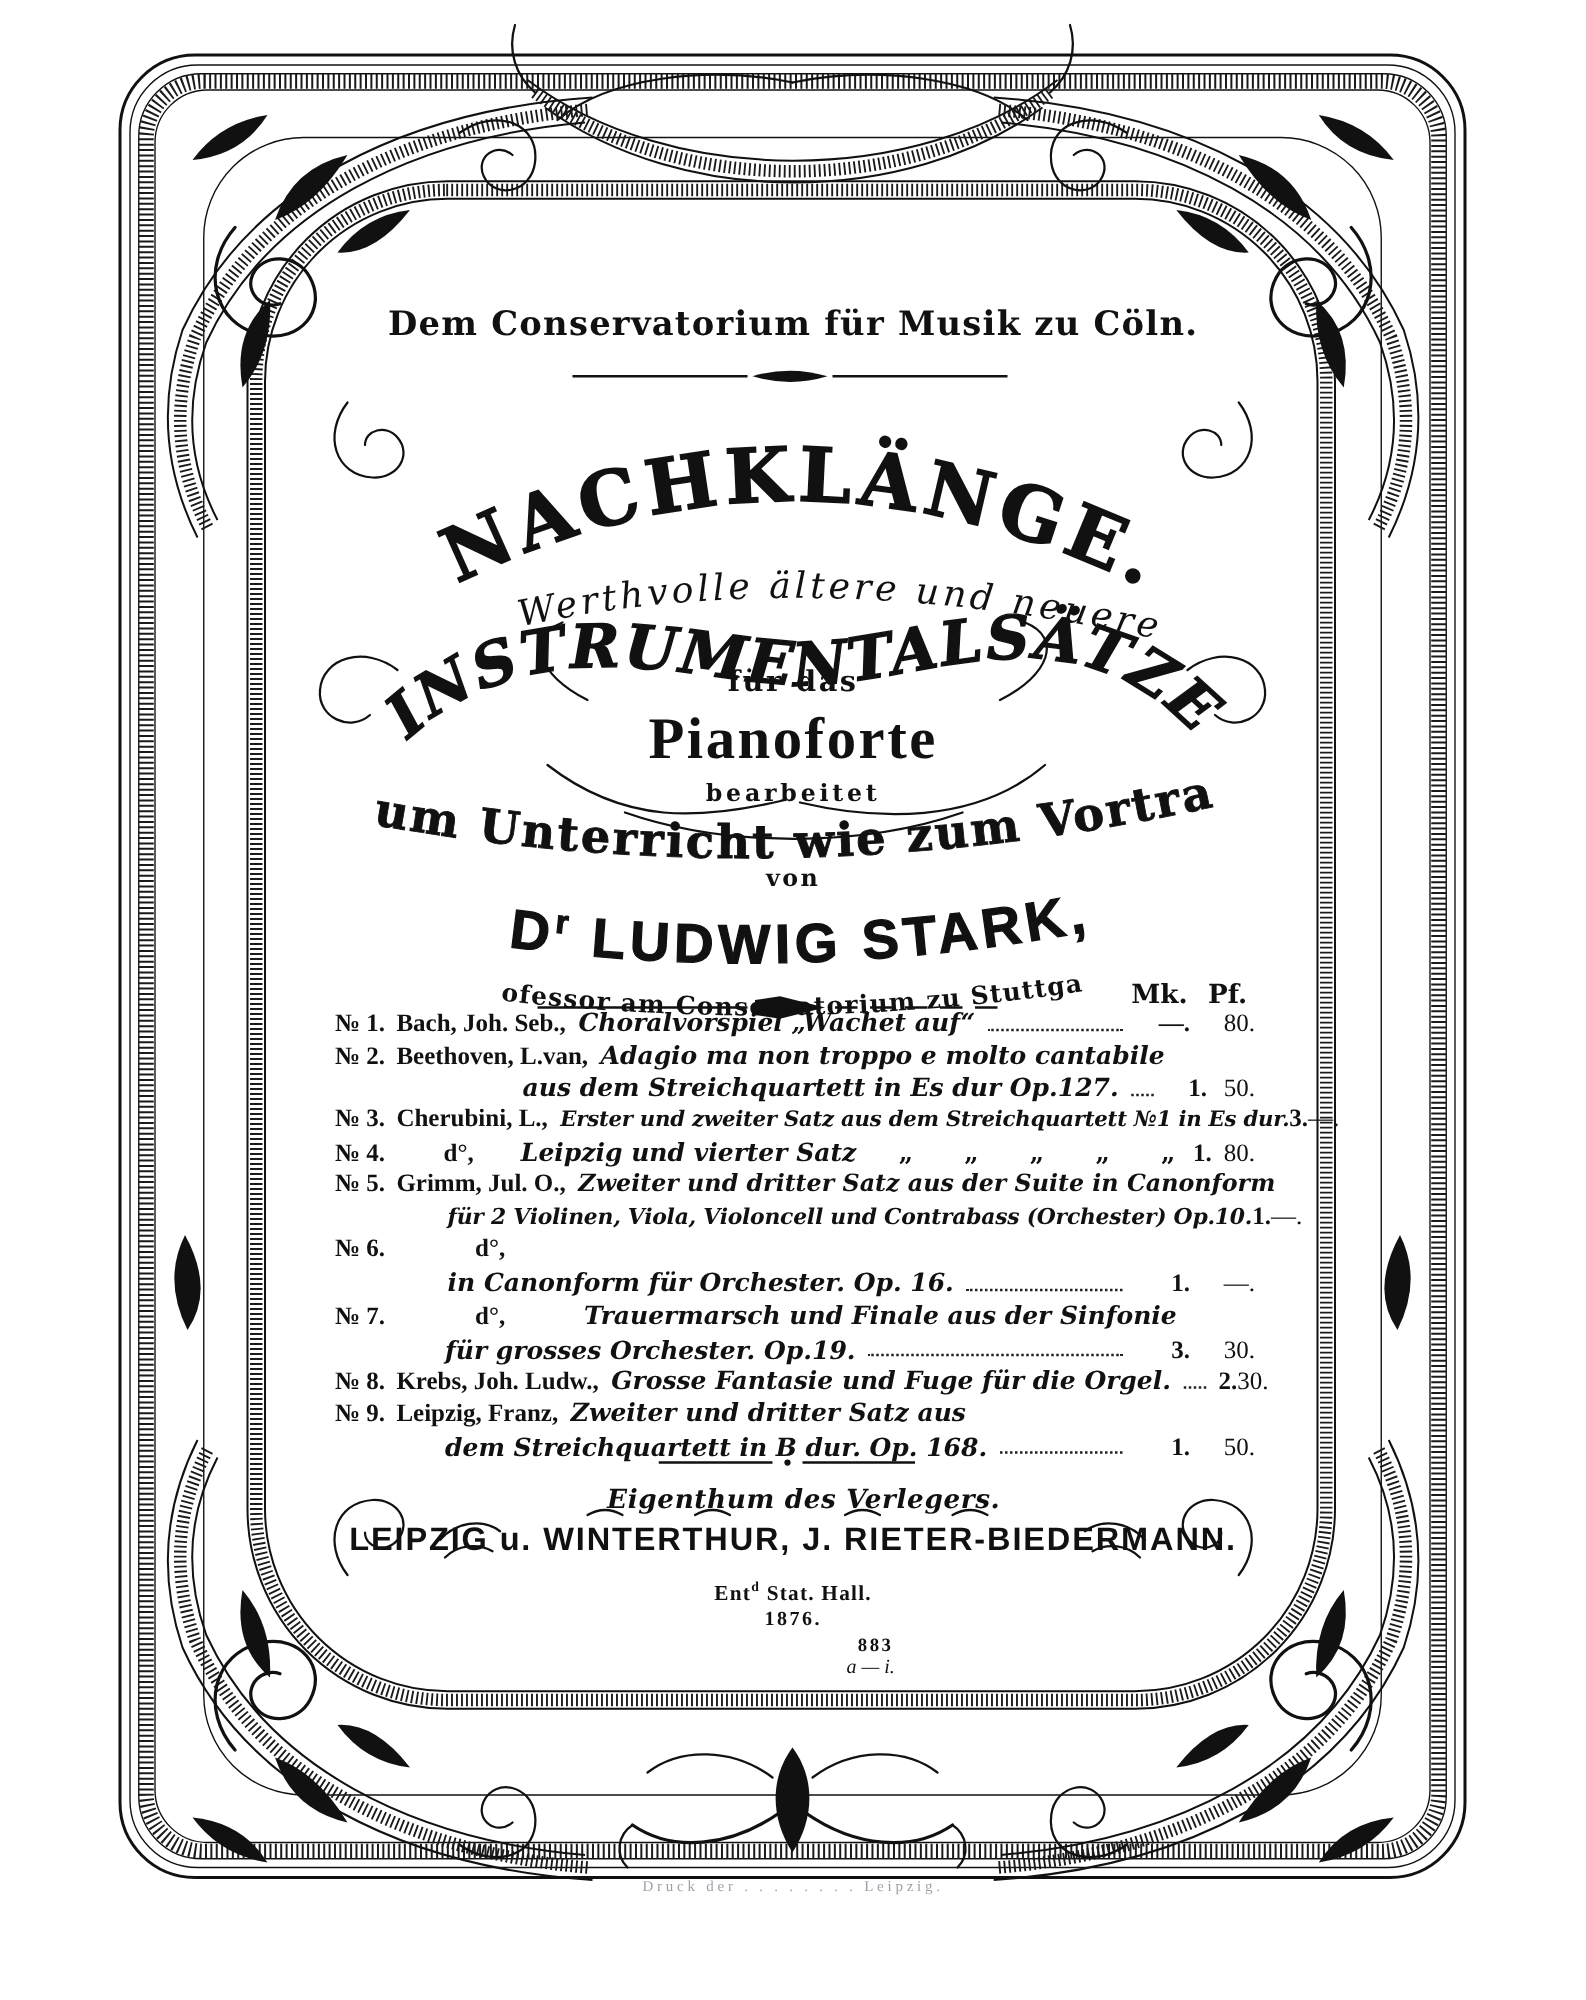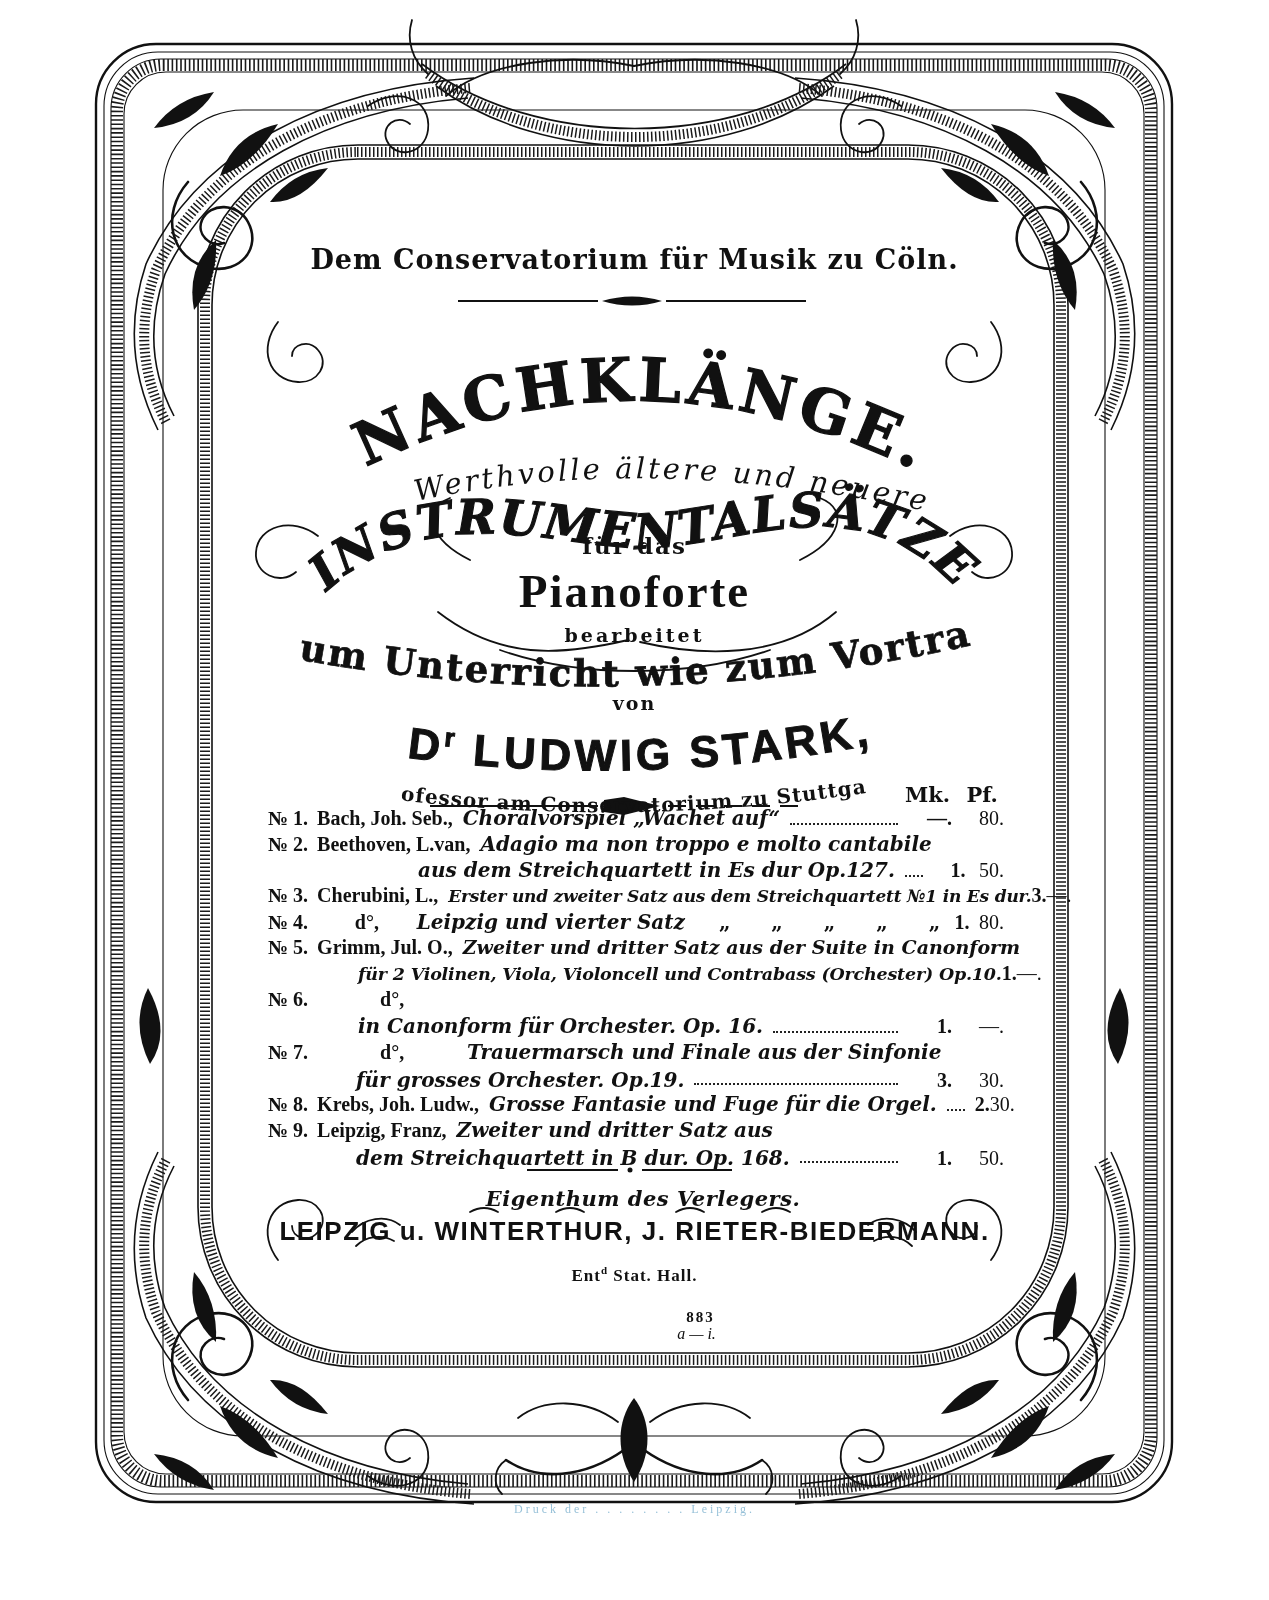--- a/index.html
+++ b/index.html
@@ -57,21 +57,21 @@
   .ind90{margin-left:90px;}  .ind100{margin-left:88px;align-items:flex-end;}  .ind150{margin-left:150px;}
 
   
   .f-own{top:1186px;font-family:"DejaVu Serif",serif;font-style:italic;font-weight:bold;font-size:21px;letter-spacing:.5px;padding-left:17px;}
   .f-pub{top:1216px;font-family:"Liberation Sans",sans-serif;font-weight:bold;font-size:26px;letter-spacing:1.5px;}
   .f-ent{top:1264px;font-weight:bold;font-size:17px;letter-spacing:1px;}
   .f-ent sup{font-size:11px;}
   .f-year{top:1287px;font-weight:bold;font-size:16px;letter-spacing:2px;}
   .f-plate{top:1309px;font-weight:bold;font-size:15px;letter-spacing:2px;transform:translateX(66px);}
   .f-range{top:1325px;font-size:16px;font-style:italic;transform:translateX(62px);}
-  .imprint{top:1502px;font-size:12px;letter-spacing:3px;opacity:.42;color:#0369a1;}
+  .imprint{top:1502px;font-size:12px;letter-spacing:3px;opacity:.42;color:#0f172a;}
 </style>
 </head>
 <body>
 
 <div class="page">
 
   <svg class="frame" width="1269" height="1600" viewBox="0 0 1269 1600">
     <defs>
       <path id="p-title" d="M 338,482 Q 634,318 946,486"></path>
       <path id="p-sub" d="M 396,506 Q 640,446 948,516"></path>
@@ -296,17 +296,18 @@
       <span class="wtitle">dem Streichquartett in B dur. Op. 168.</span>
       <span class="lead"></span>
       <span class="mk">1.</span>
       <span class="pf">50.</span>
     </div>
   </div>
 
   <div class="abs f-own">Eigenthum des Verlegers.</div>
   <div class="abs f-pub">LEIPZIG u. WINTERTHUR, J. RIETER-BIEDERMANN.</div>
   <div class="abs f-ent"><span>Ent</span><sup>d</sup><span> Stat. Hall.</span></div>
+  <div class="abs f-year">1876.</div>
   <div class="abs f-plate">883</div>
   <div class="abs f-range">a — i.</div>
   <div class="abs imprint">Druck der . . . . . . . . Leipzig.</div>
 
 </div>
 
 </body></html>

